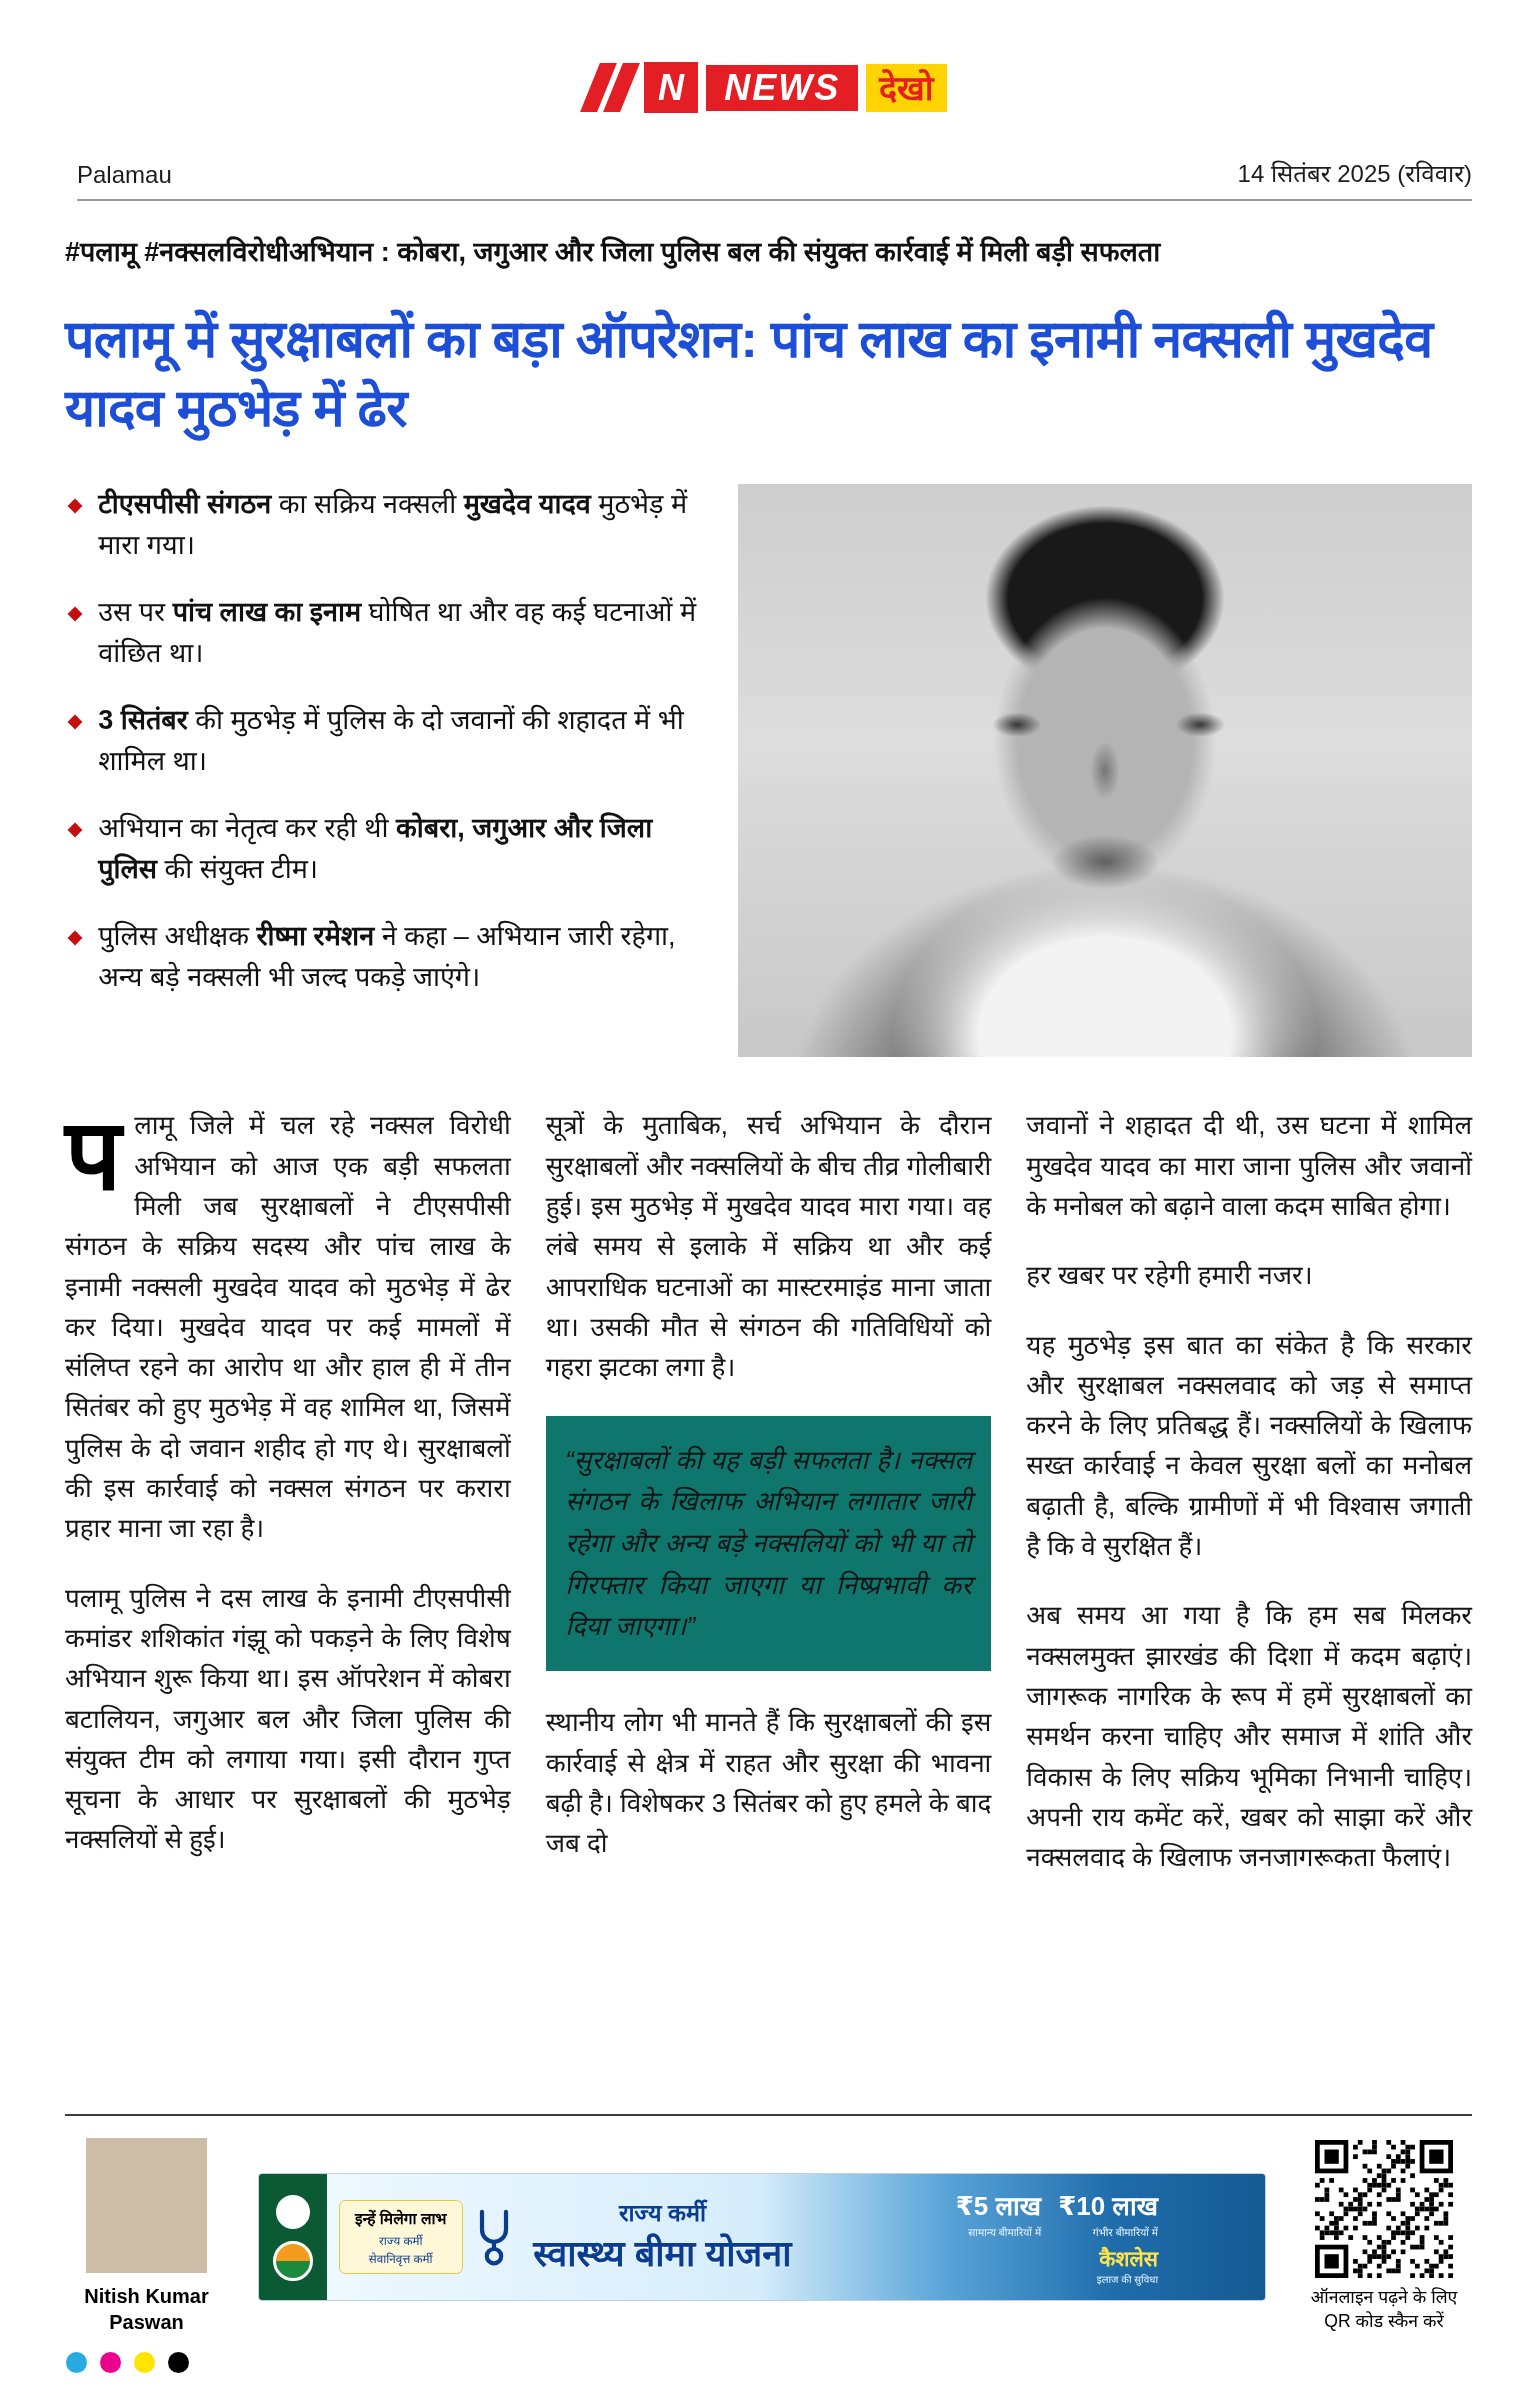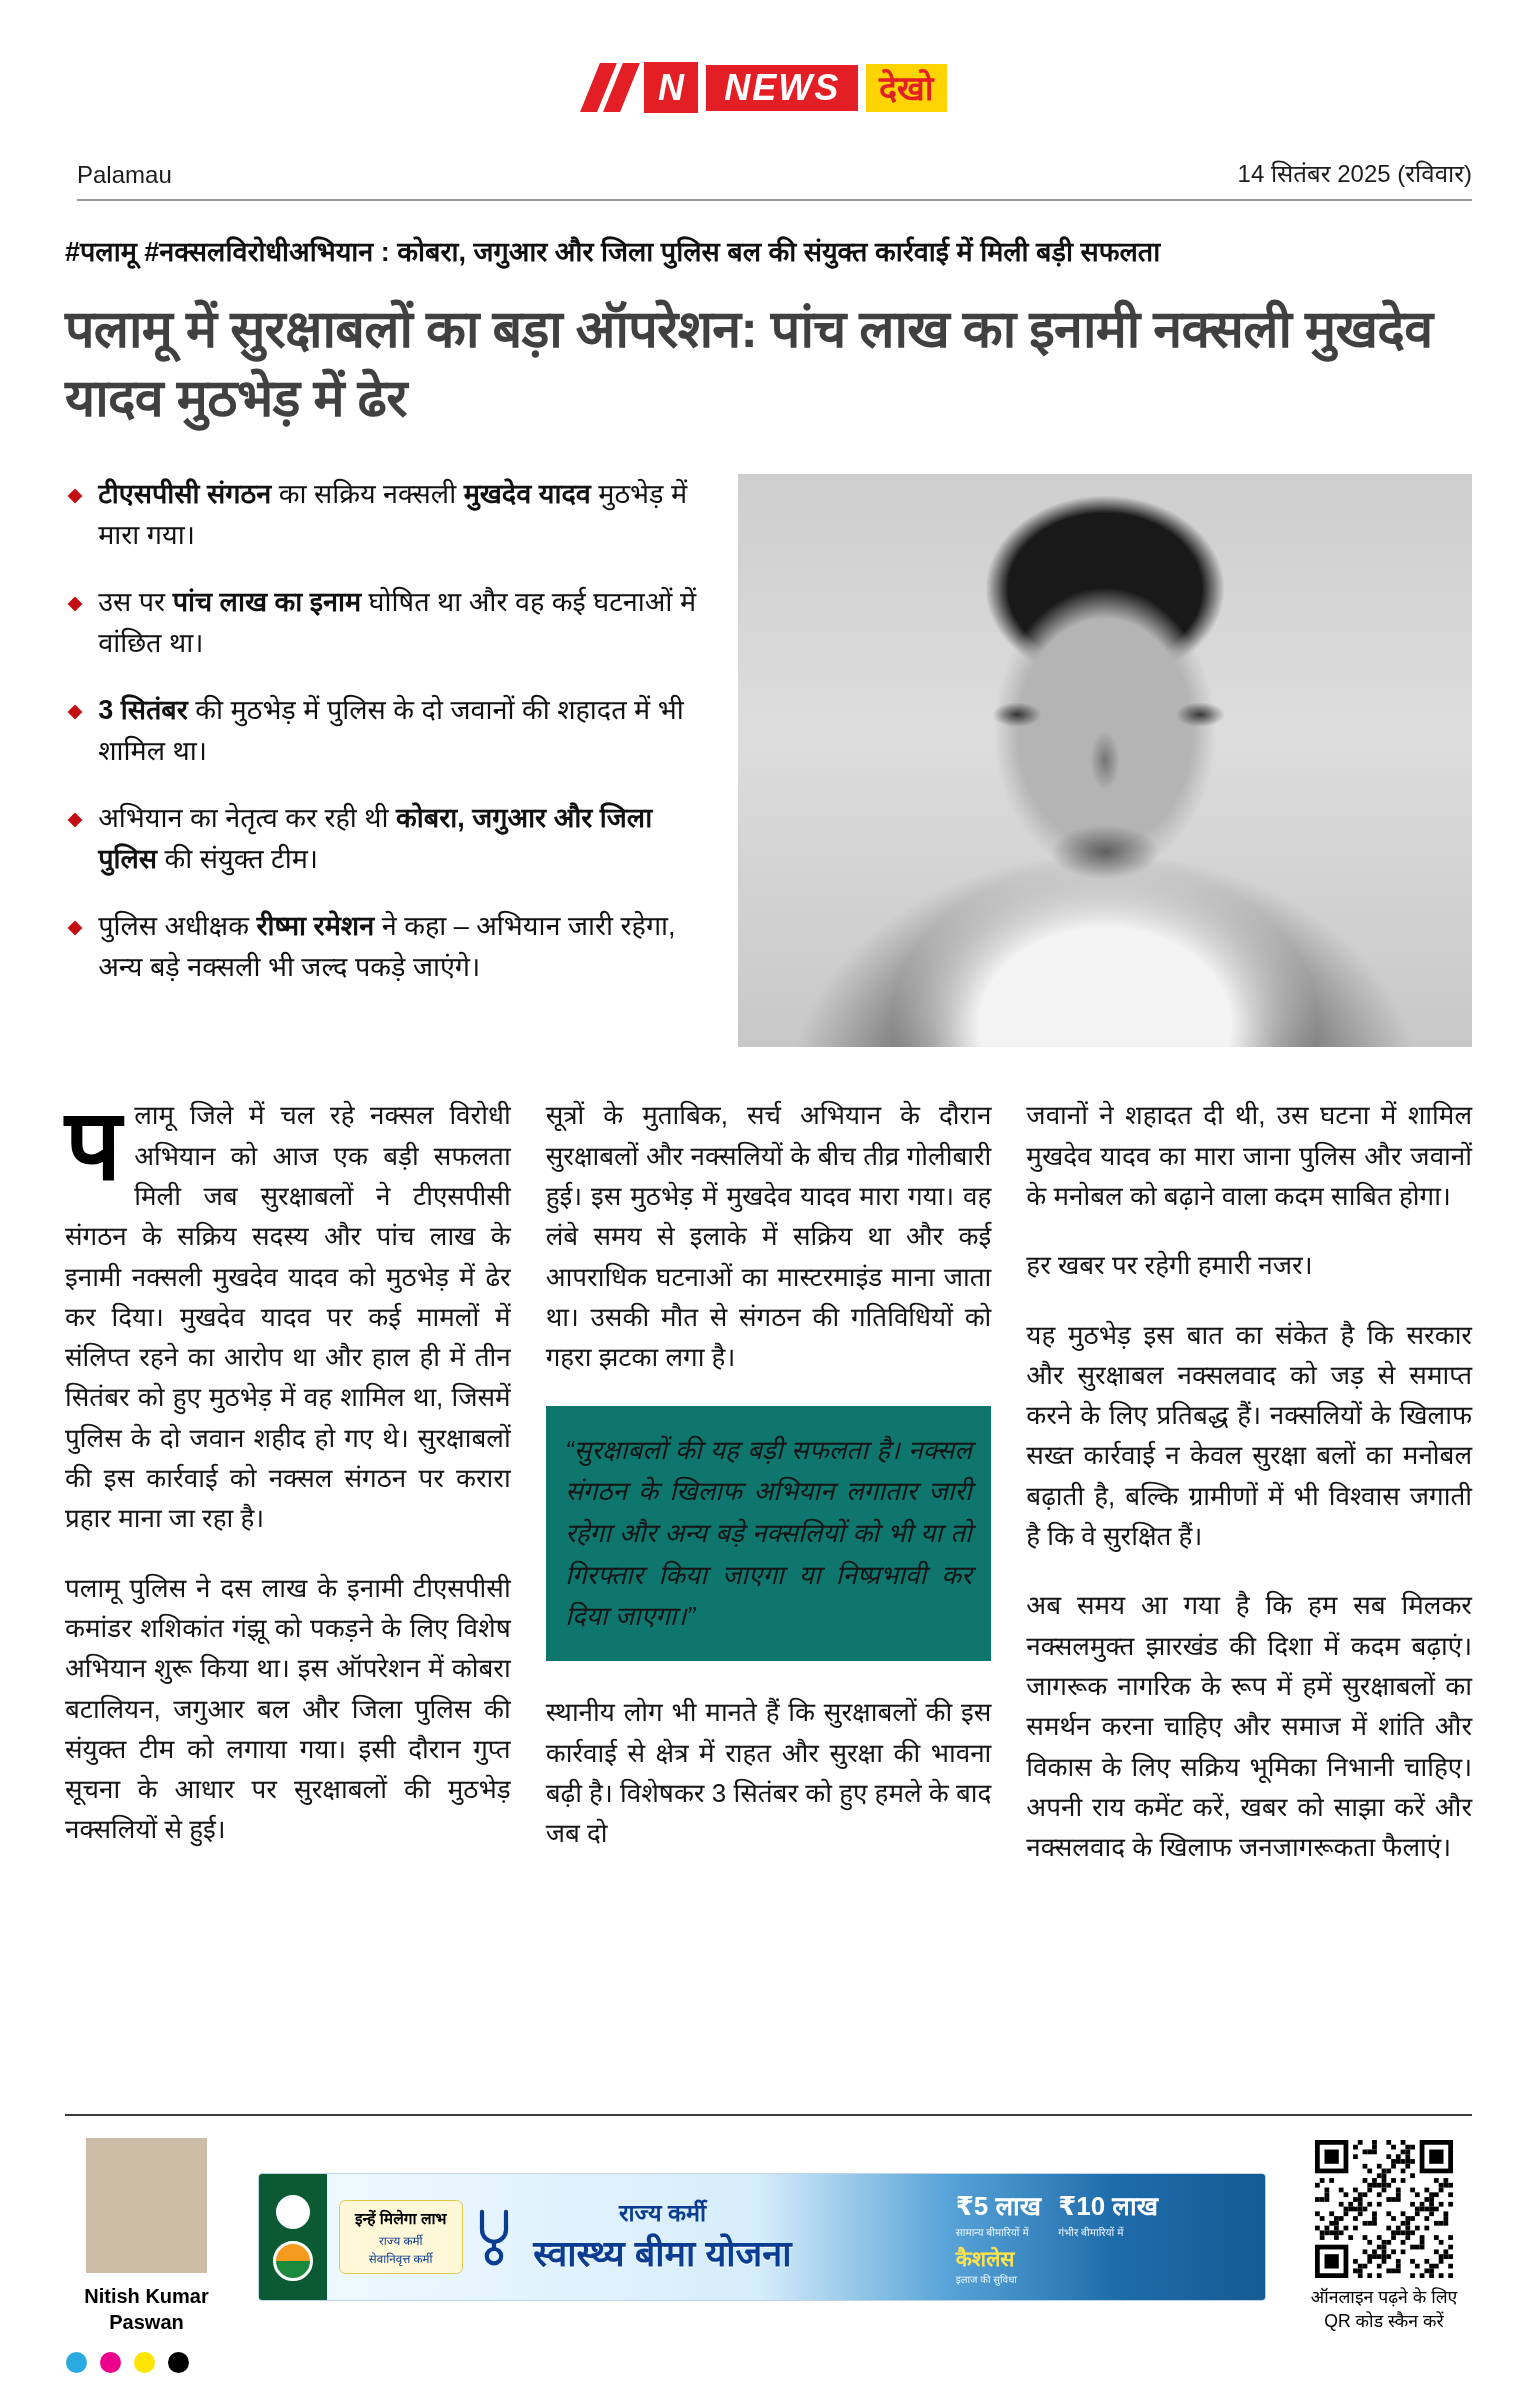--- a/index.html
+++ b/index.html
@@ -22,22 +22,22 @@
   .logo-dekho { background:#ffd400; color:#e31e24; font-weight:bold;
                 font-size:34px; padding:5px 13px; line-height:38px; }
 
   
   .meta { display:flex; justify-content:space-between; align-items:flex-end;
           margin-top:43px; padding-bottom:10.4px; border-bottom:2px solid #9a9a9a;
           font-size:24px; color:#1c1c1c;margin-left:12px; }
 
   
   .kicker { margin-top:31px; font-size:27px; font-weight:bold; color:#101010; }
-  .headline { margin-top:26px; font-size:52px; font-weight:bold; line-height:1.32;
-              color:#404040; letter-spacing:-0.7px; }
+  .headline { margin-top:36px; font-size:52px; font-weight:bold; line-height:1.32;
+              color:#1d4ed8; letter-spacing:-0.7px; }
 
   
   .lead { display:flex; gap:35px; margin-top:42px; }
   .bullets { width:638px; list-style:none; }
   .bullet { display:flex; align-items:flex-start; margin-bottom:27px;
             font-size:27px; line-height:1.5; color:#111; }
   .diamond { color:#c40e12; font-size:19.5px; line-height:1; margin:10.4px 15.6px 0 2.6px; flex:0 0 auto; }
   .bullet .b { font-weight:bold; }
 
   .photo {
@@ -91,21 +91,21 @@
              background:linear-gradient(90deg,#eef8ff 0%,#d6edfb 46%,#58a4d8 66%,#1f6cab 84%,#155a93 100%); }
   .ad-badge { margin-left:11.7px; background:#fff8d8; border:1.3px solid #e0c84a; border-radius:6.5px;
               padding:6.5px 9px; text-align:center; width:124px; }
   .ad-badge-title { color:#000000; font-weight:bold; font-size:15.6px; }
   .ad-badge-line { color:#0a3d91; font-size:11.7px; margin-top:2.6px; }
   .steth { margin:0 6.5px 0 10.4px; flex:0 0 auto; }
   .ad-center { text-align:center; margin:0 11.7px; }
   .ad-title-top { color:#0a3d91; font-size:23.4px; font-weight:bold; }
   .ad-title-main { color:#0a3d91; font-size:36px; font-weight:bold; text-shadow:0 1.3px 0 #fff; }
   .ad-amounts { display:flex; flex-direction:column; justify-content:center; margin-left:auto;
-                margin-right:9px; color:#fff; text-align:left; }
+                margin-right:9px; color:#fff; text-align:right; }
   .ad-amts-row { display:flex; gap:17px; }
   .amt { font-size:26px; font-weight:bold; color:#fff; }
   .amt-sub { font-size:10.4px; color:#eaf4ff; margin-top:1.3px; }
   .cashless { margin-top:5.2px; font-size:21px; font-weight:bold; color:#ffe34d; }
   .cashless-sub { font-size:10px; color:#eaf4ff; }
   .ad-portrait { width:98px; background-color:#14293c;
     background-image:
       radial-gradient(ellipse 22px 17px at 50% 22%, #0a0a0a 60%, transparent 70%),
       radial-gradient(ellipse 19.5px 25px at 50% 38%, #8a6645 60%, transparent 75%),
       radial-gradient(ellipse 17px 11.7px at 50% 52%, #222 55%, transparent 72%),

